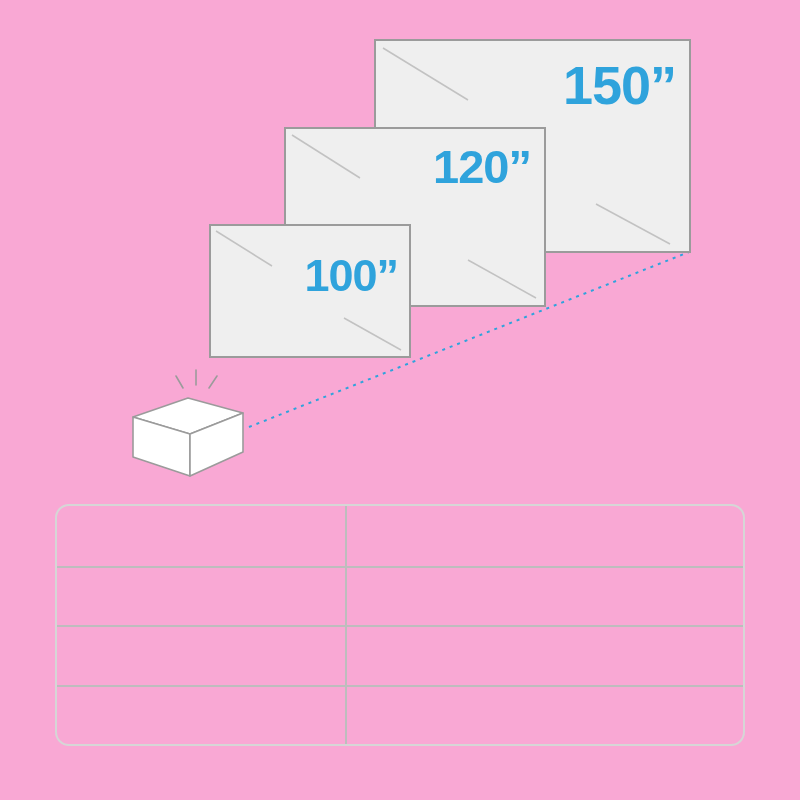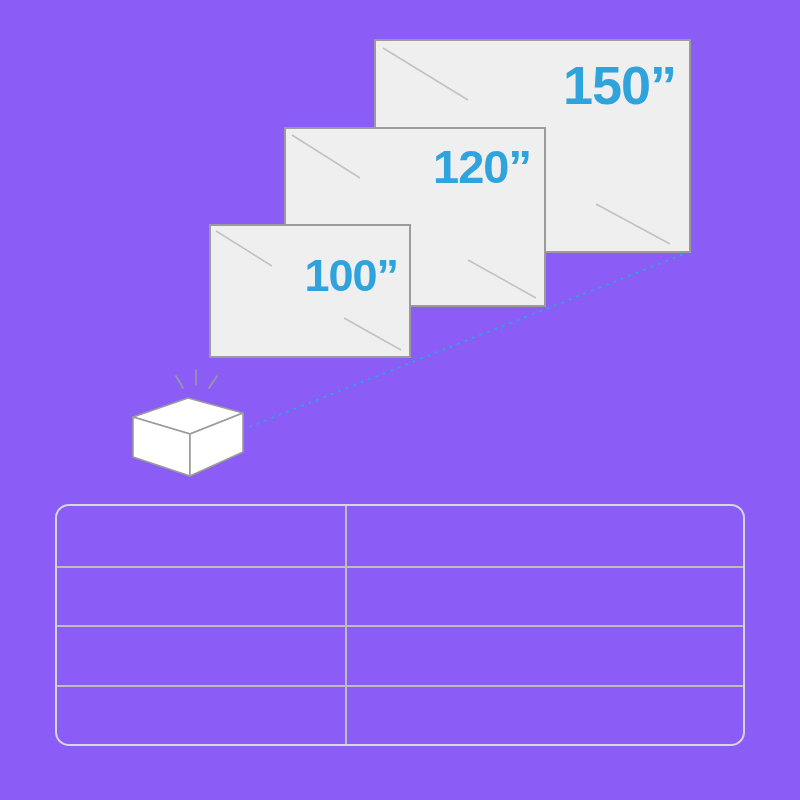--- a/index.html
+++ b/index.html
@@ -8,21 +8,21 @@
     width: 800px;
     height: 800px;
     background: #000000;
     font-family: "Liberation Sans", sans-serif;
     overflow: hidden;
   }
   .canvas {
     position: relative;
     width: 800px;
     height: 800px;
-    background: #8b5cf6;
+    background: #f9a8d4;
   }
   .diagram-svg {
     position: absolute;
     left: 0;
     top: 0;
   }
   .screen-rect {
     fill: #efefef;
     stroke: #9b9b9b;
     stroke-width: 2;

